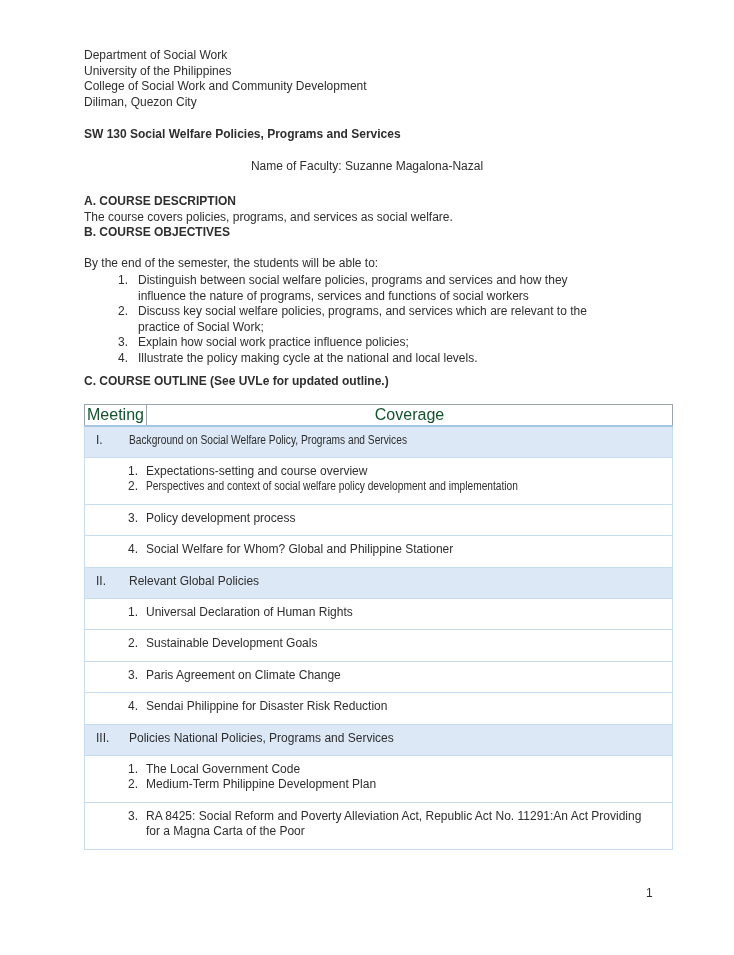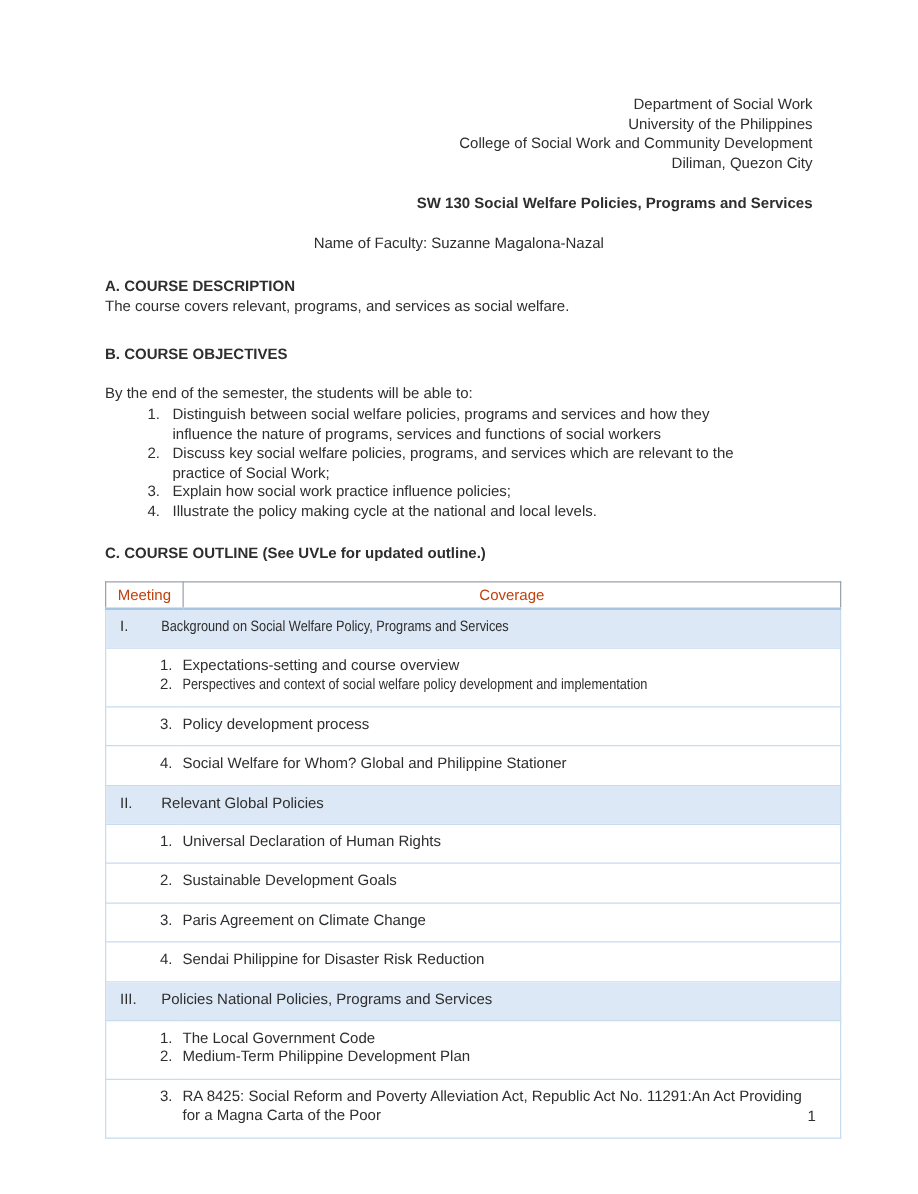--- a/index.html
+++ b/index.html
@@ -5,39 +5,39 @@
   html,body { margin:0; padding:0; }
   body {
     width:734px; height:955px; background:#ffffff;
     font-family:"Liberation Sans", sans-serif;
     font-size:12px; color:#2e2e2e;
     position:relative; overflow:hidden;
   }
   .page { position:absolute; inset:0; background:#ffffff; }
   .content { position:absolute; left:84px; top:0; width:566px; }
 
-  .inst-header { margin-top:76px; text-align:right; line-height:15.5px; }
-  .doc-title { margin-top:17px; text-align:right; font-weight:bold; line-height:15.5px; }
+  .inst-header { margin-top:48px; text-align:left; line-height:15.5px; }
+  .doc-title { margin-top:17px; text-align:left; font-weight:bold; line-height:15.5px; }
   .faculty-line { margin-top:16px; line-height:15.5px;text-align:center; }
 
   .section { line-height:15.5px; }
   .sec-heading { font-weight:bold; }
   .sec-a { margin-top:20px; }
-  .sec-b-h { margin-top:23px; }
+  .sec-b-h { margin-top:0; }
   .sec-b-intro { margin-top:15px; line-height:15.5px; }
 
   .objectives { margin-top:2px; width:505px; }
   .obj-item { position:relative; padding-left:54px; line-height:15.5px; }
   .obj-num { position:absolute; left:0; top:0; width:44px; text-align:right; }
 
-  .sec-c-h { margin-top:18px; }
+  .sec-c-h { margin-top:8px; }
 
   table.outline { margin-top:14px; width:589px; border-collapse:collapse; table-layout:fixed; }
   table.outline th {
-    font-weight:normal; font-size:12px; color:#c2410c;
+    font-weight:normal; font-size:16px; color:#14532d;
     border:1px solid #9ba4ae; border-bottom:2px solid #a7c4e1;
     height:18px; padding:1px 0; background:#ffffff; text-align:center;
   }
   th.col-meeting { width:61px; }
   td.row-cell { border:1px solid #c7dcef; vertical-align:top; }
   td.section-cell {
     background:#dce8f5; position:relative;
     padding:6px 8px 9px 44px; line-height:15px;
   }
   .numeral { position:absolute; left:11px; top:6px; }
@@ -60,21 +60,21 @@
       <div>College of Social Work and Community Development</div>
       <div>Diliman, Quezon City</div>
     </div>
 
     <div class="doc-title">SW 130 Social Welfare Policies, Programs and Services</div>
 
     <div class="faculty-line">Name of Faculty: Suzanne Magalona-Nazal</div>
 
     <div class="section sec-a">
       <div class="sec-heading">A. COURSE DESCRIPTION</div>
-      <div>The course covers relevant, programs, and services as social welfare.</div>
+      <div>The course covers policies, programs, and services as social welfare.</div>
     </div>
 
     <div class="section sec-b-h sec-heading">B. COURSE OBJECTIVES</div>
 
     <div class="sec-b-intro">By the end of the semester, the students will be able to:</div>
 
     <div class="objectives">
       <div class="obj-item">
         <span class="obj-num">1.</span>
         <span>Distinguish between social welfare policies, programs and services and how they influence the nature of programs, services and functions of social workers</span>

